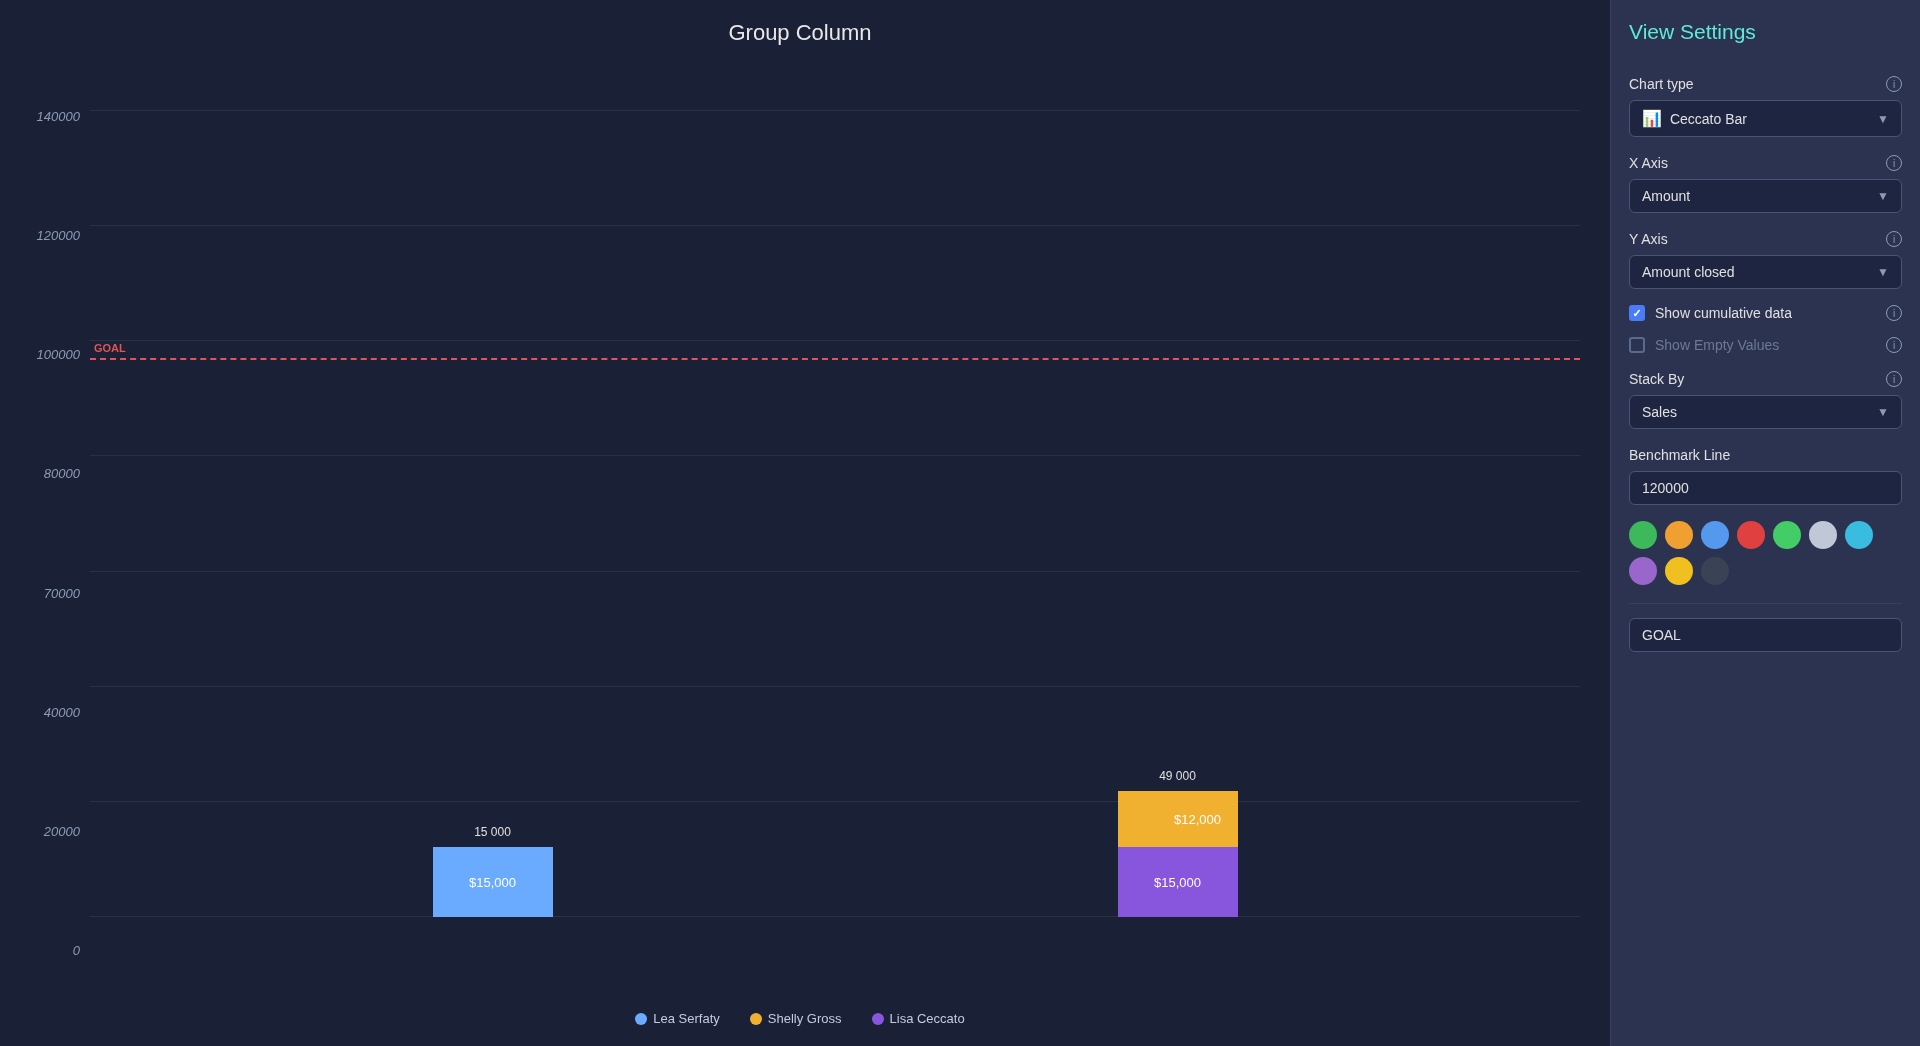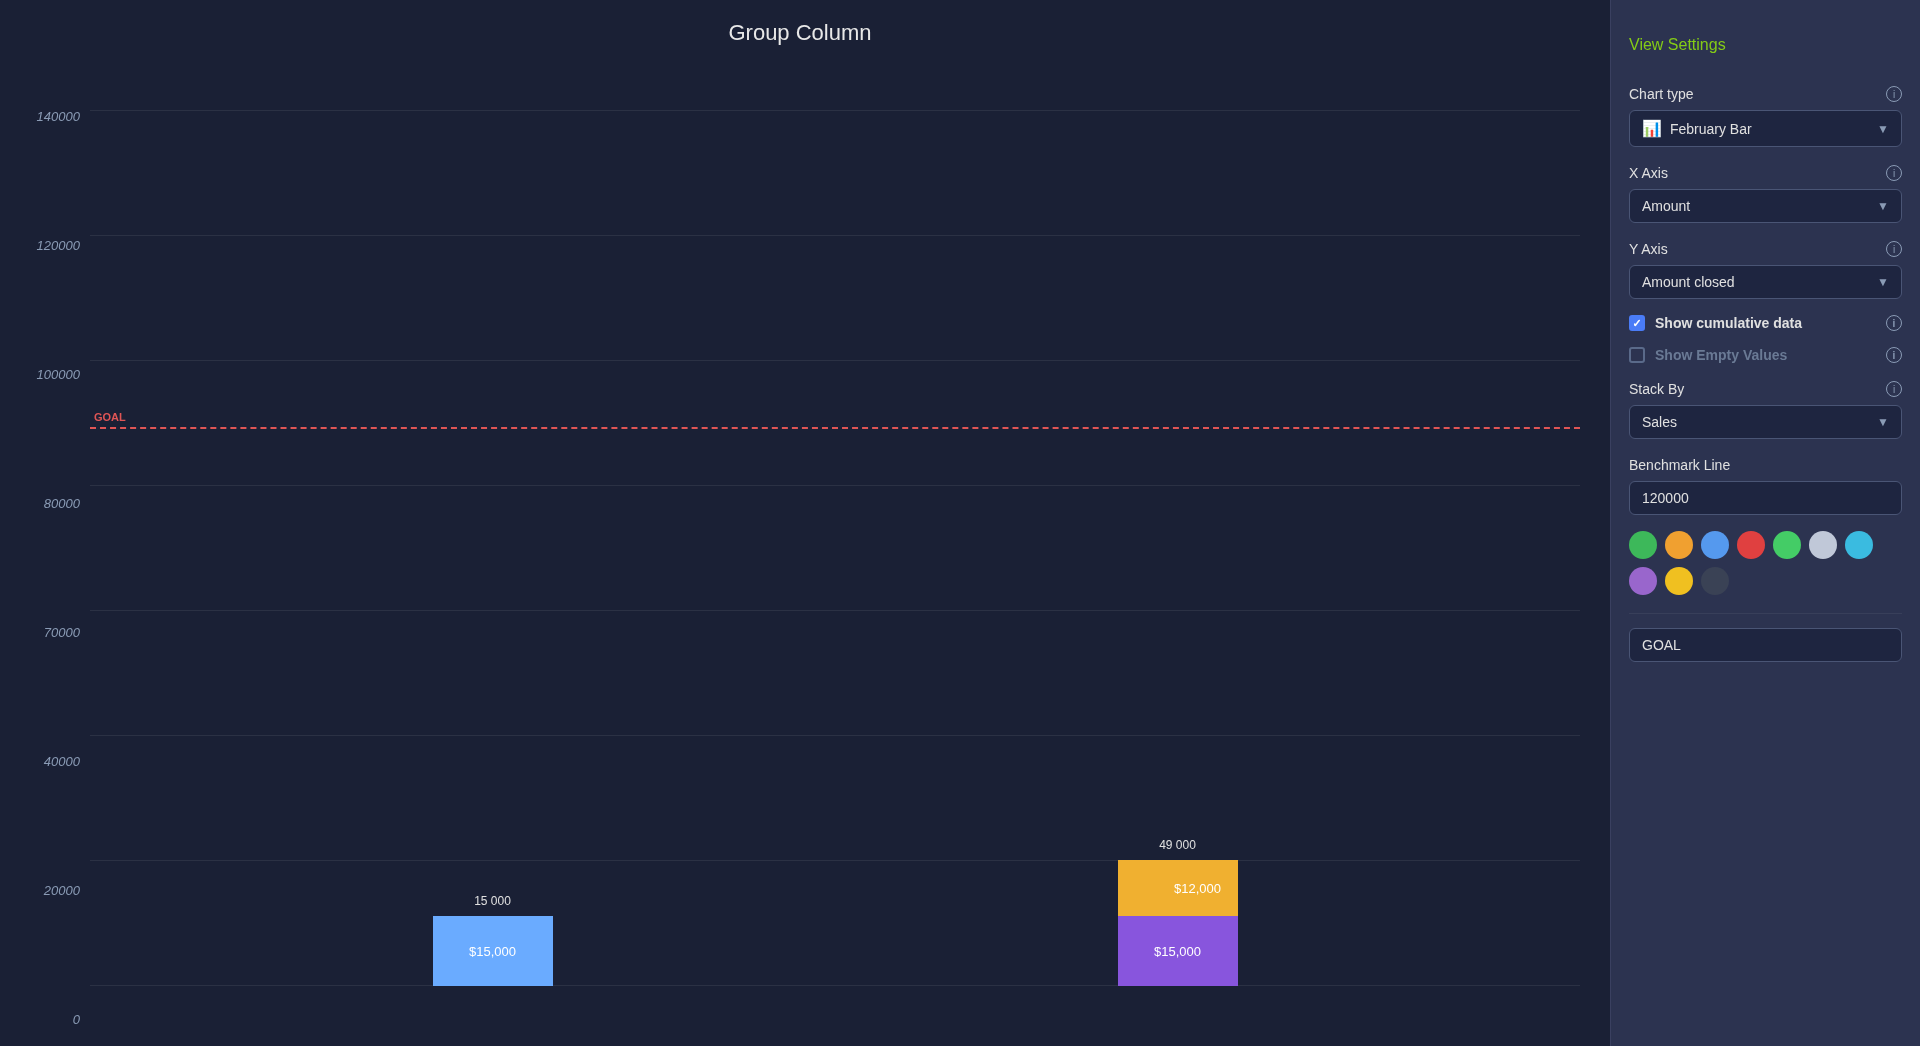--- a/index.html
+++ b/index.html
@@ -186,25 +186,24 @@
       background: #2c3350;
       border-left: 1px solid #3a4060;
       display: flex;
       flex-direction: column;
       padding: 20px 18px;
       overflow-y: auto;
       gap: 0;
     }
 
     .settings-title {
-      font-size: 16px;
-      color: #84cc16;
+      font-size: 21px;
+      color: #5eead4;
       font-weight: 500;
       margin-bottom: 18px;
-      margin-top: 16px;
     }
 
     .settings-section-label {
       display: flex;
       align-items: center;
       justify-content: space-between;
       font-size: 14px;
       color: #e0e0e0;
       font-weight: 500;
       margin-bottom: 8px;
@@ -254,21 +253,20 @@
     }
 
     .checkbox-row {
       display: flex;
       align-items: center;
       gap: 10px;
       font-size: 14px;
       color: #e0e0e0;
       margin-top: 12px;
       margin-bottom: 4px;
-      font-weight: bold;
     }
 
     .checkbox-row.disabled {
       color: #6a7a95;
     }
 
     .checkbox-box {
       width: 16px;
       height: 16px;
       border: 2px solid #5a6a8a;
@@ -387,33 +385,48 @@
             <div class="bar-stack">
               <div class="bar-segment" style="background-color: rgb(136, 85, 221); height: 70px;">$15,000</div>
               <div class="bar-segment" style="background-color: rgb(240, 176, 48); height: 56px; padding-left: 40px;">$12,000</div>
             </div>
           </div>
         </div>
 
     </div>
   </div>
 
+  <div class="legend" id="chart-legend">
+
+  <div class="legend-item">
+        <div class="legend-dot" style="background-color: rgb(106, 171, 255);"></div>
+        <span>Lea Serfaty</span>
+      </div>
+      <div class="legend-item">
+        <div class="legend-dot" style="background-color: rgb(240, 176, 48);"></div>
+        <span>Shelly Gross</span>
+      </div>
+      <div class="legend-item">
+        <div class="legend-dot" style="background-color: rgb(136, 85, 221);"></div>
+        <span>Lisa Ceccato</span>
+      </div>
+    </div>
 </div>
 
 <div class="settings-panel">
   <div class="settings-title">View Settings</div>
 
   <div class="settings-section-label">
     <span>Chart type</span>
     <div class="info-icon">i</div>
   </div>
   <div class="dropdown-select">
     <span style="display:flex;align-items:center;">
       <span class="dropdown-icon-chart">📊</span>
-      <span>February Bar</span>
+      <span>Ceccato Bar</span>
     </span>
     <span class="dropdown-icon">▼</span>
   </div>
 
   <div class="settings-section-label">
     <span>X Axis</span>
     <div class="info-icon">i</div>
   </div>
   <div class="dropdown-select">
     <span>Amount</span>

